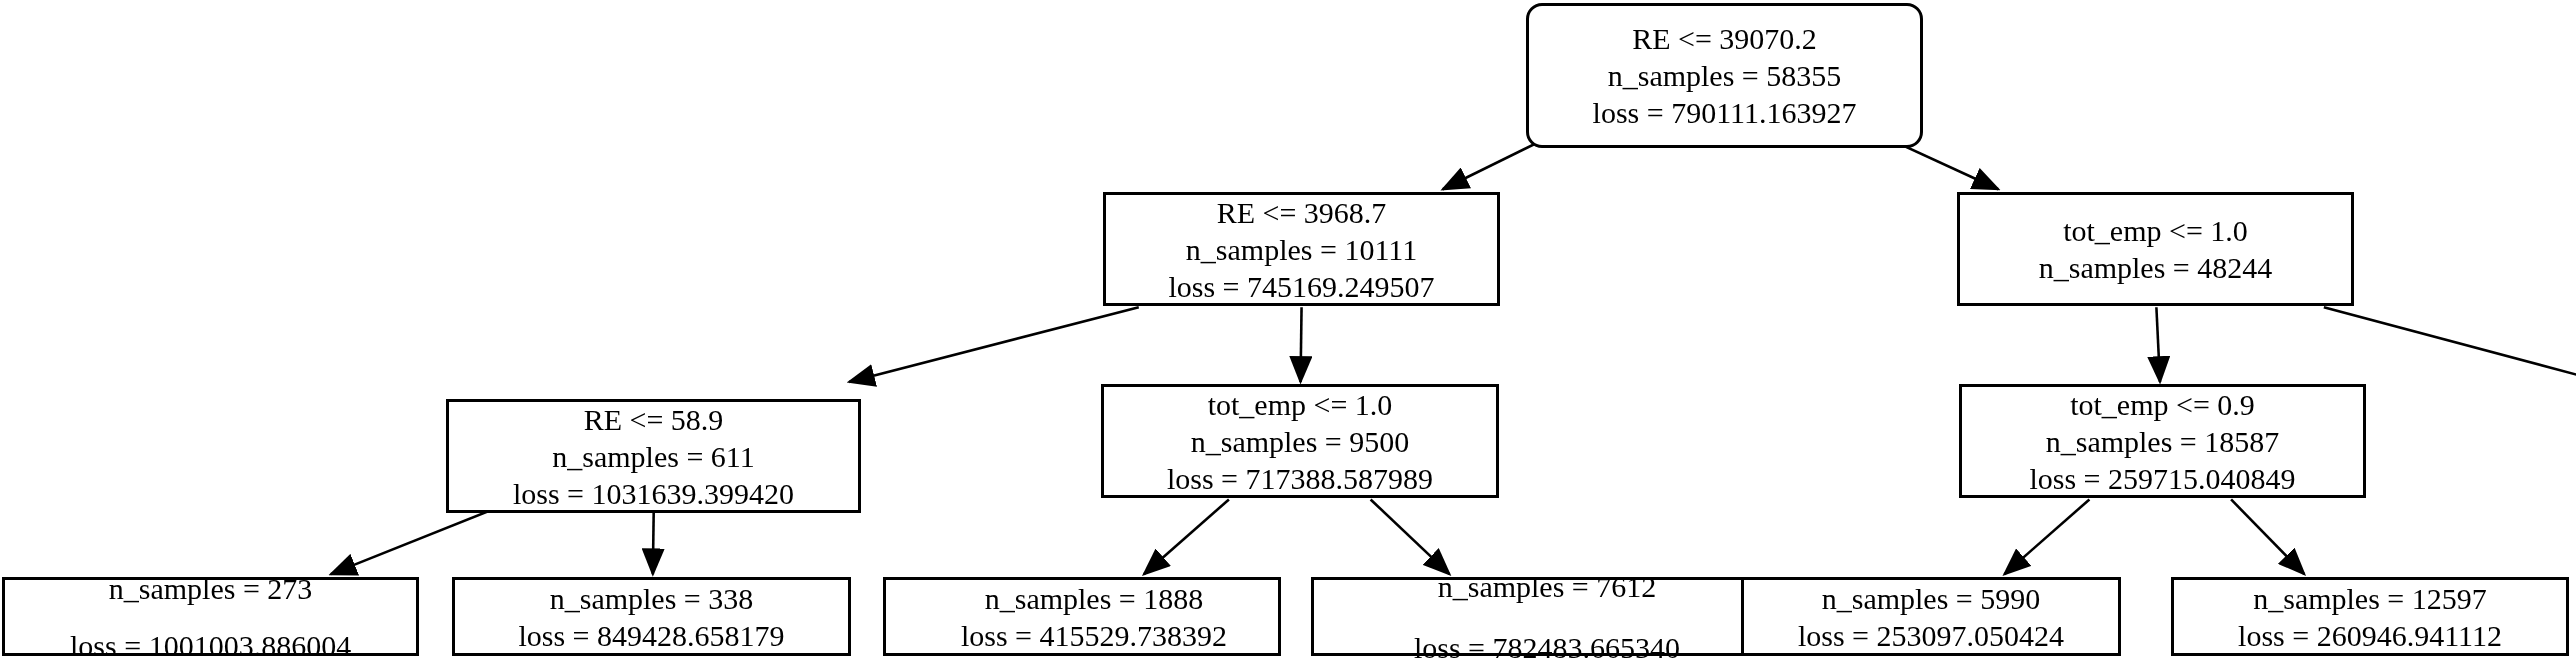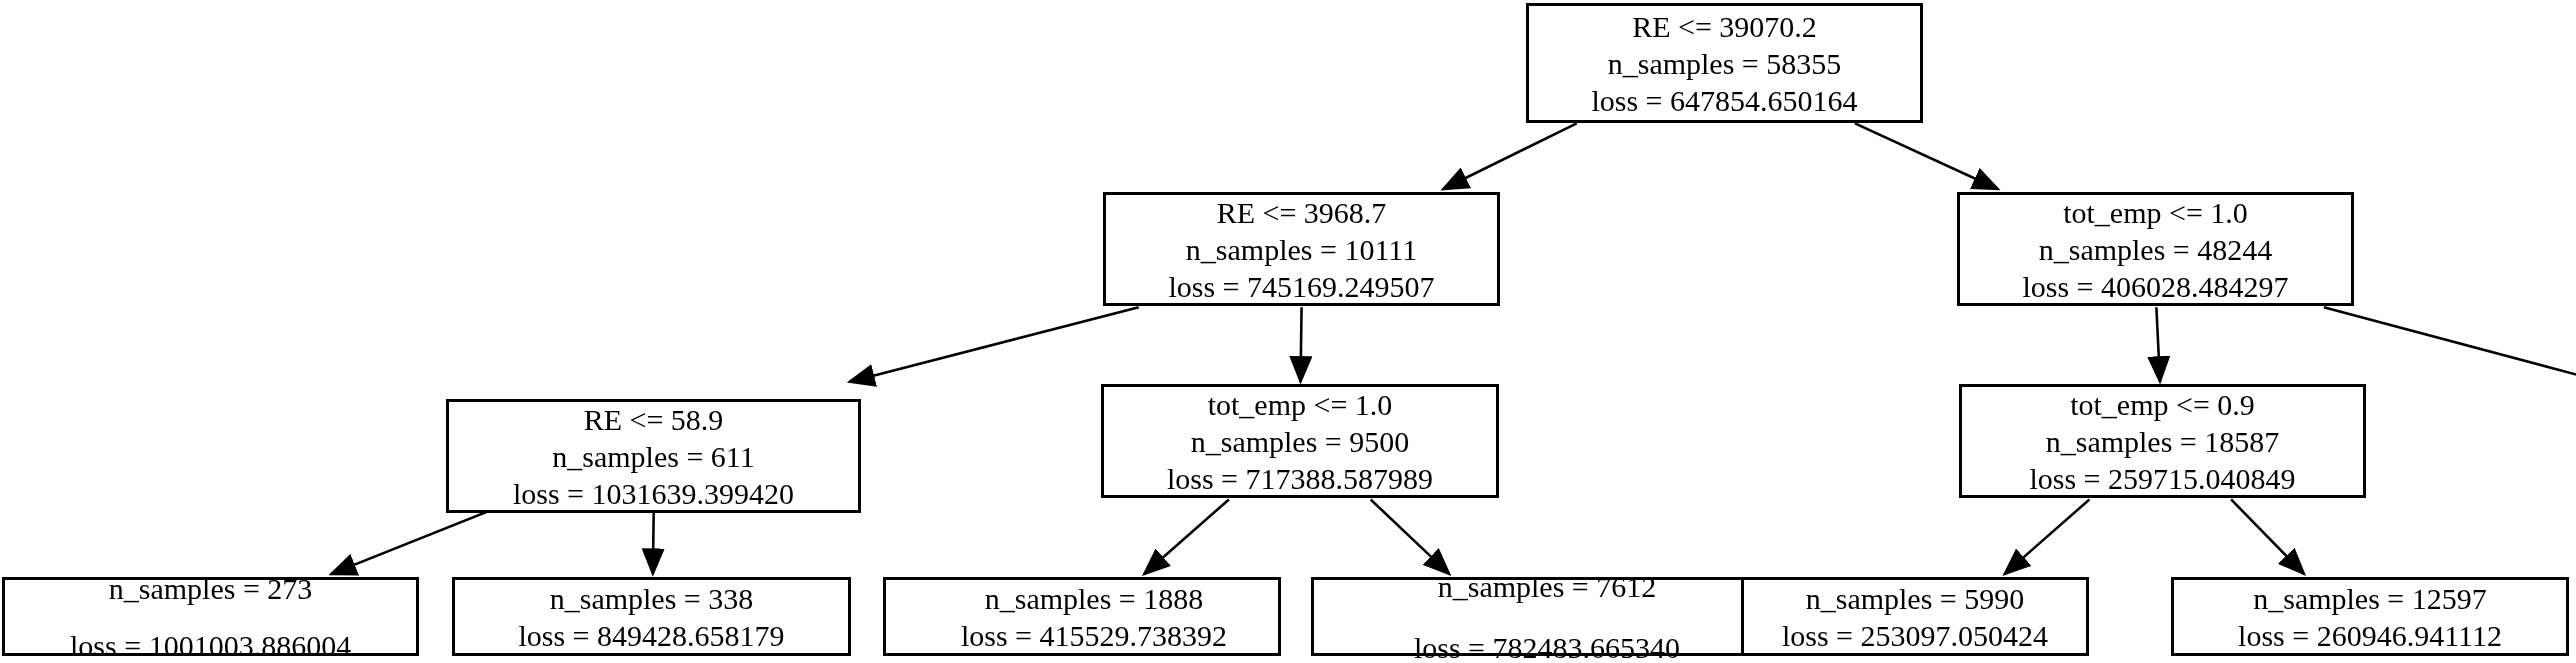--- a/index.html
+++ b/index.html
@@ -60,35 +60,34 @@
     <line x1="1005" y1="969" x2="642" y2="1114" stroke="#000" stroke-width="5" marker-end="url(#arrow)"></line>
     <line x1="1269" y1="969" x2="1267" y2="1114" stroke="#000" stroke-width="5" marker-end="url(#arrow)"></line>
     <line x1="2385" y1="969" x2="2220" y2="1114" stroke="#000" stroke-width="5" marker-end="url(#arrow)"></line>
     <line x1="2660" y1="969" x2="2813" y2="1114" stroke="#000" stroke-width="5" marker-end="url(#arrow)"></line>
     <line x1="4055" y1="969" x2="3890" y2="1114" stroke="#000" stroke-width="5" marker-end="url(#arrow)"></line>
     <line x1="4330" y1="969" x2="4472" y2="1114" stroke="#000" stroke-width="5" marker-end="url(#arrow)"></line>
     <line x1="5435" y1="969" x2="5433" y2="1114" stroke="#000" stroke-width="5" marker-end="url(#arrow)"></line>
     <line x1="5740" y1="969" x2="6038" y2="1114" stroke="#000" stroke-width="5" marker-end="url(#arrow)"></line>
   </svg>
 
-  <div class="node" style="left:1526px; top:3.1px;   width:397px; height:120px;">
+  <div class="node" style="left:1526px; top:3.1px;   width:397px; height:145px;border-radius:16px;">
     <span class="line">RE &lt;= 39070.2</span>
     <span class="line">n_samples = 58355</span>
-    <span class="line">loss = 647854.650164</span>
+    <span class="line">loss = 790111.163927</span>
   </div>
 
   <div class="node" style="left:1103px; top:192px; width:397px; height:114px;">
     <span class="line">RE &lt;= 3968.7</span>
     <span class="line">n_samples = 10111</span>
     <span class="line">loss = 745169.249507</span>
   </div>
   <div class="node" style="left:1957px; top:192px; width:397px; height:114px;">
     <span class="line">tot_emp &lt;= 1.0</span>
     <span class="line">n_samples = 48244</span>
-    <span class="line">loss = 406028.484297</span>
   </div>
 
   <div class="node" style="left:446px;  top:384px; width:415px; height:114px;margin-top:15px;">
     <span class="line">RE &lt;= 58.9</span>
     <span class="line">n_samples = 611</span>
     <span class="line">loss = 1031639.399420</span>
   </div>
   <div class="node" style="left:1101px; top:384px; width:398px; height:114px;">
     <span class="line">tot_emp &lt;= 1.0</span>
     <span class="line">n_samples = 9500</span>
@@ -109,21 +108,21 @@
     <span class="line">loss = 849428.658179</span>
   </div>
   <div class="node" style="left:883px; top:577px; width:398px; height:79px;padding-left:24px;">
     <span class="line">n_samples = 1888</span>
     <span class="line">loss = 415529.738392</span>
   </div>
   <div class="node" style="left:1311px; top:577px; width:472px; height:79px;gap:24px;">
     <span class="line">n_samples = 7612</span>
     <span class="line">loss = 782483.665340</span>
   </div>
-  <div class="node" style="left:1741px; top:577px; width:348px; height:79px;">
+  <div class="node" style="left:1741px; top:577px; width:380px; height:79px;">
     <span class="line">n_samples = 5990</span>
     <span class="line">loss = 253097.050424</span>
   </div>
   <div class="node" style="left:2171px; top:577px; width:398px; height:79px;">
     <span class="line">n_samples = 12597</span>
     <span class="line">loss = 260946.941112</span>
   </div>
 
 </div>
 

